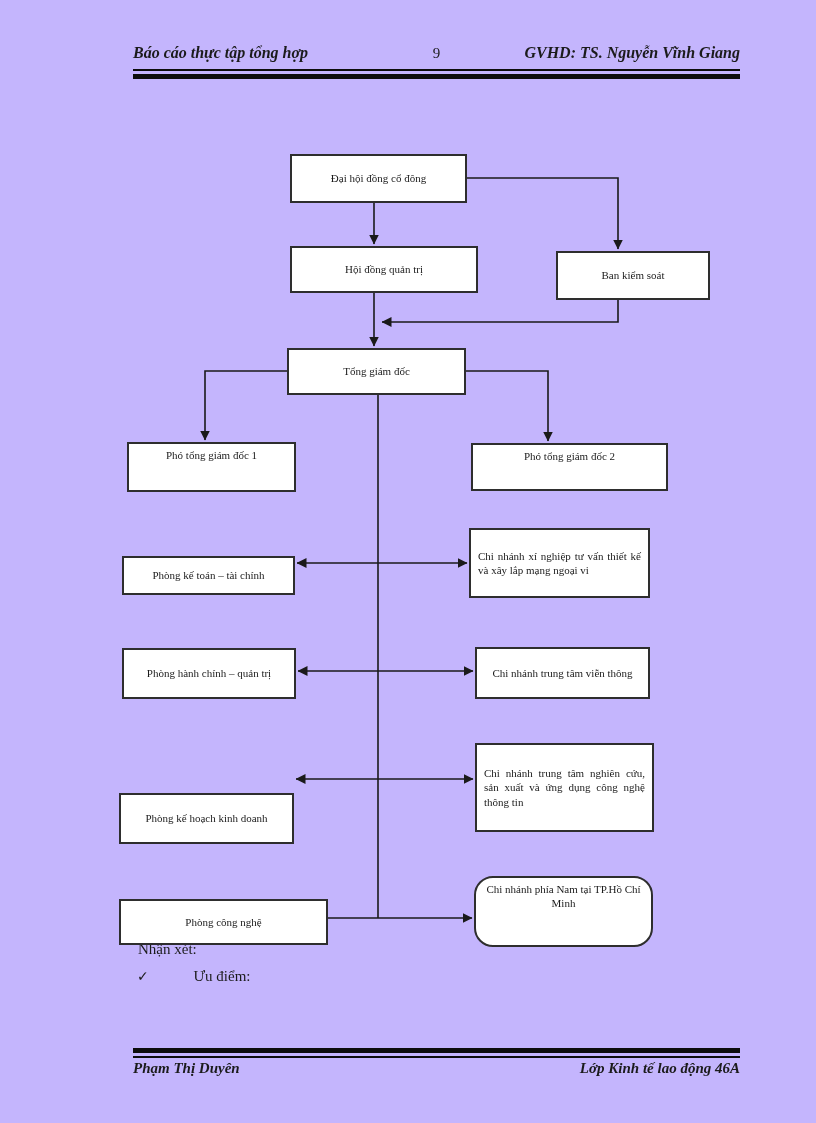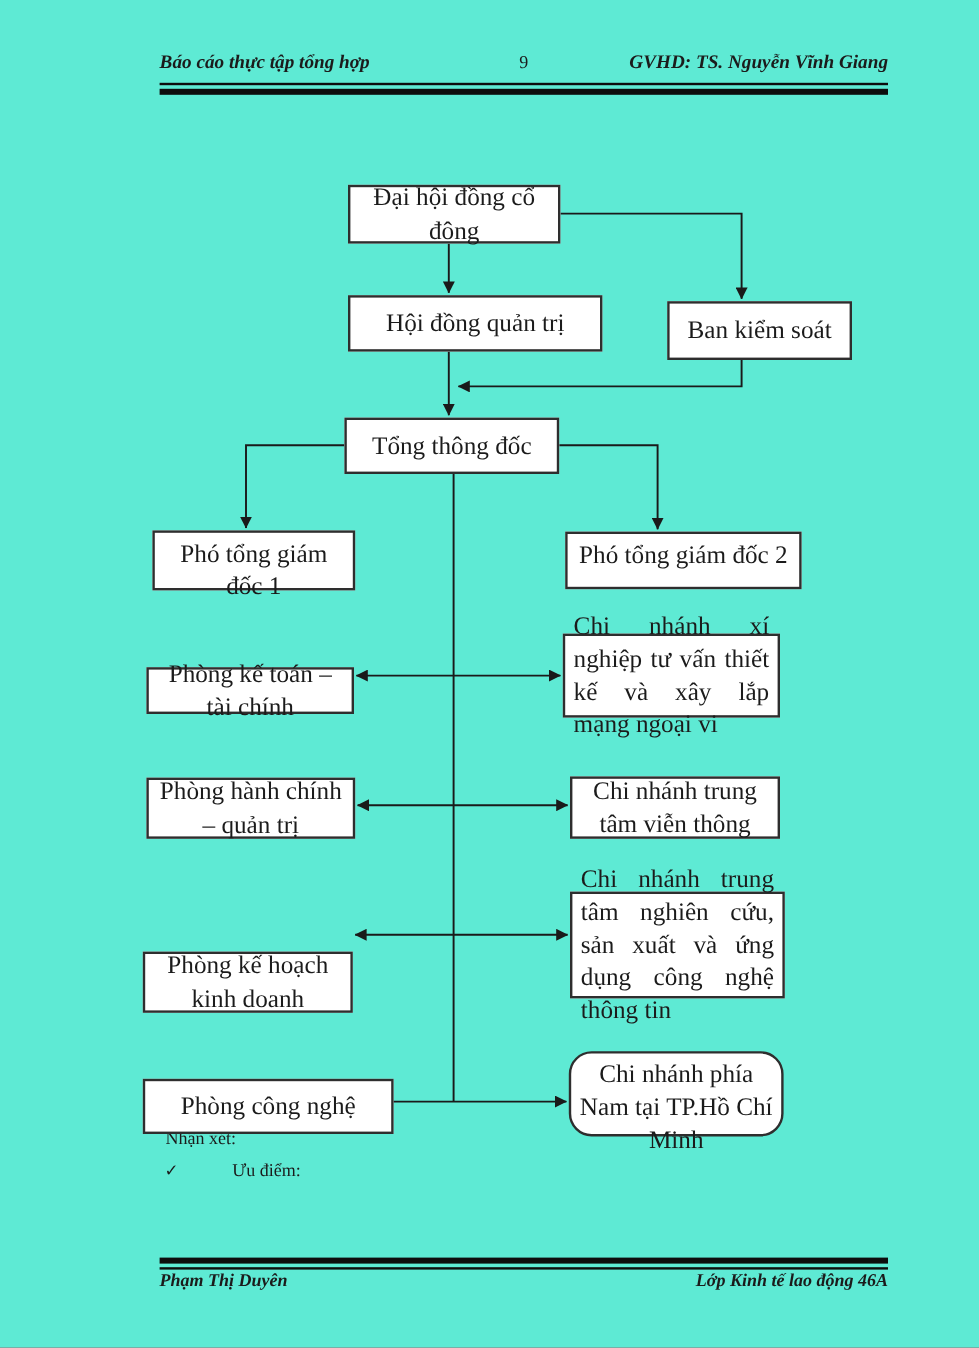--- a/index.html
+++ b/index.html
@@ -1,47 +1,47 @@
 <!DOCTYPE html>
 <html lang="vi"><head>
 <meta charset="utf-8">
 <style>
   html,body{margin:0;padding:0;background:#888;}
   .page{
     position:relative;width:816px;height:1123px;margin:0 auto;
-    background:#5eead4;overflow:hidden;
+    background:#c4b5fd;overflow:hidden;
     font-family:"Liberation Serif","DejaVu Serif",serif;color:#1b1b1b;
   }
   
   .hf-row{position:absolute;left:133px;width:607px;height:22px;}
   .hf-row .left{position:absolute;left:0;top:0;}
   .hf-row .center{position:absolute;left:50%;transform:translateX(-50%);top:1px;}
   .hf-row .right{position:absolute;right:0;top:0;}
   .bi{font-weight:bold;font-style:italic;font-size:16px;white-space:nowrap;}
   .pageno{font-size:15px;}
   .rule{position:absolute;left:133px;width:607px;box-sizing:border-box;}
   .rule-thinthick{top:69px;height:10px;border-top:2px solid #0d0d0d;border-bottom:5px solid #0d0d0d;}
   .rule-thickthin{top:1048px;height:10px;border-top:5px solid #0d0d0d;border-bottom:2px solid #0d0d0d;}
   .footer-row{top:1060px;}
   .footer-row .bi{font-size:15px;}
   
   .connectors{position:absolute;left:0;top:0;width:816px;height:1123px;z-index:1;}
   .node{
     position:absolute;z-index:3;box-sizing:border-box;
     background:#ffffff;border:2px solid #2e2e2e;
     display:flex;justify-content:center;align-items:center;
-    font-size:21px;line-height:1.3;text-align:center;padding:2px 7px;
+    font-size:11px;line-height:1.3;text-align:center;padding:2px 7px;
   }
   .node .txt{width:100%;}
   .node.top{align-items:flex-start;padding-top:4px;}
   .node.j{align-items:center;}
   .node.j .txt{text-align:justify;}
   
   .n1 {left:290px;top:154px;width:177px;height:49px;}
-  .n2 {left:290px;top:246px;width:212px;height:47px;}
+  .n2 {left:290px;top:246px;width:188px;height:47px;}
   .n3 {left:556px;top:251px;width:154px;height:49px;}
   .n4 {left:287px;top:348px;width:179px;height:47px;}
   .n5 {left:127px;top:442px;width:169px;height:50px;}
   .n6 {left:471px;top:443px;width:197px;height:48px;}
   .n7 {left:122px;top:556px;width:173px;height:39px;}
   .n8 {left:469px;top:528px;width:181px;height:70px;}
   .n9 {left:122px;top:648px;width:174px;height:51px;}
   .n10{left:475px;top:647px;width:175px;height:52px;}
   .n11{left:119px;top:793px;width:175px;height:51px;}
   .n12{left:475px;top:743px;width:179px;height:89px;}
@@ -97,21 +97,21 @@
   <div class="node n1">
       <span class="txt">Đại hội đồng cổ đông</span>
     </div>
   <div class="node n2">
       <span class="txt">Hội đồng quản trị</span>
     </div>
   <div class="node n3">
       <span class="txt">Ban kiểm soát</span>
     </div>
   <div class="node n4">
-      <span class="txt">Tổng thông đốc</span>
+      <span class="txt">Tổng giám đốc</span>
     </div>
   <div class="node n5 top">
       <span class="txt">Phó tổng giám đốc 1</span>
     </div>
   <div class="node n6 top">
       <span class="txt">Phó tổng giám đốc 2</span>
     </div>
   <div class="node n7">
       <span class="txt">Phòng kế toán – tài chính</span>
     </div>

